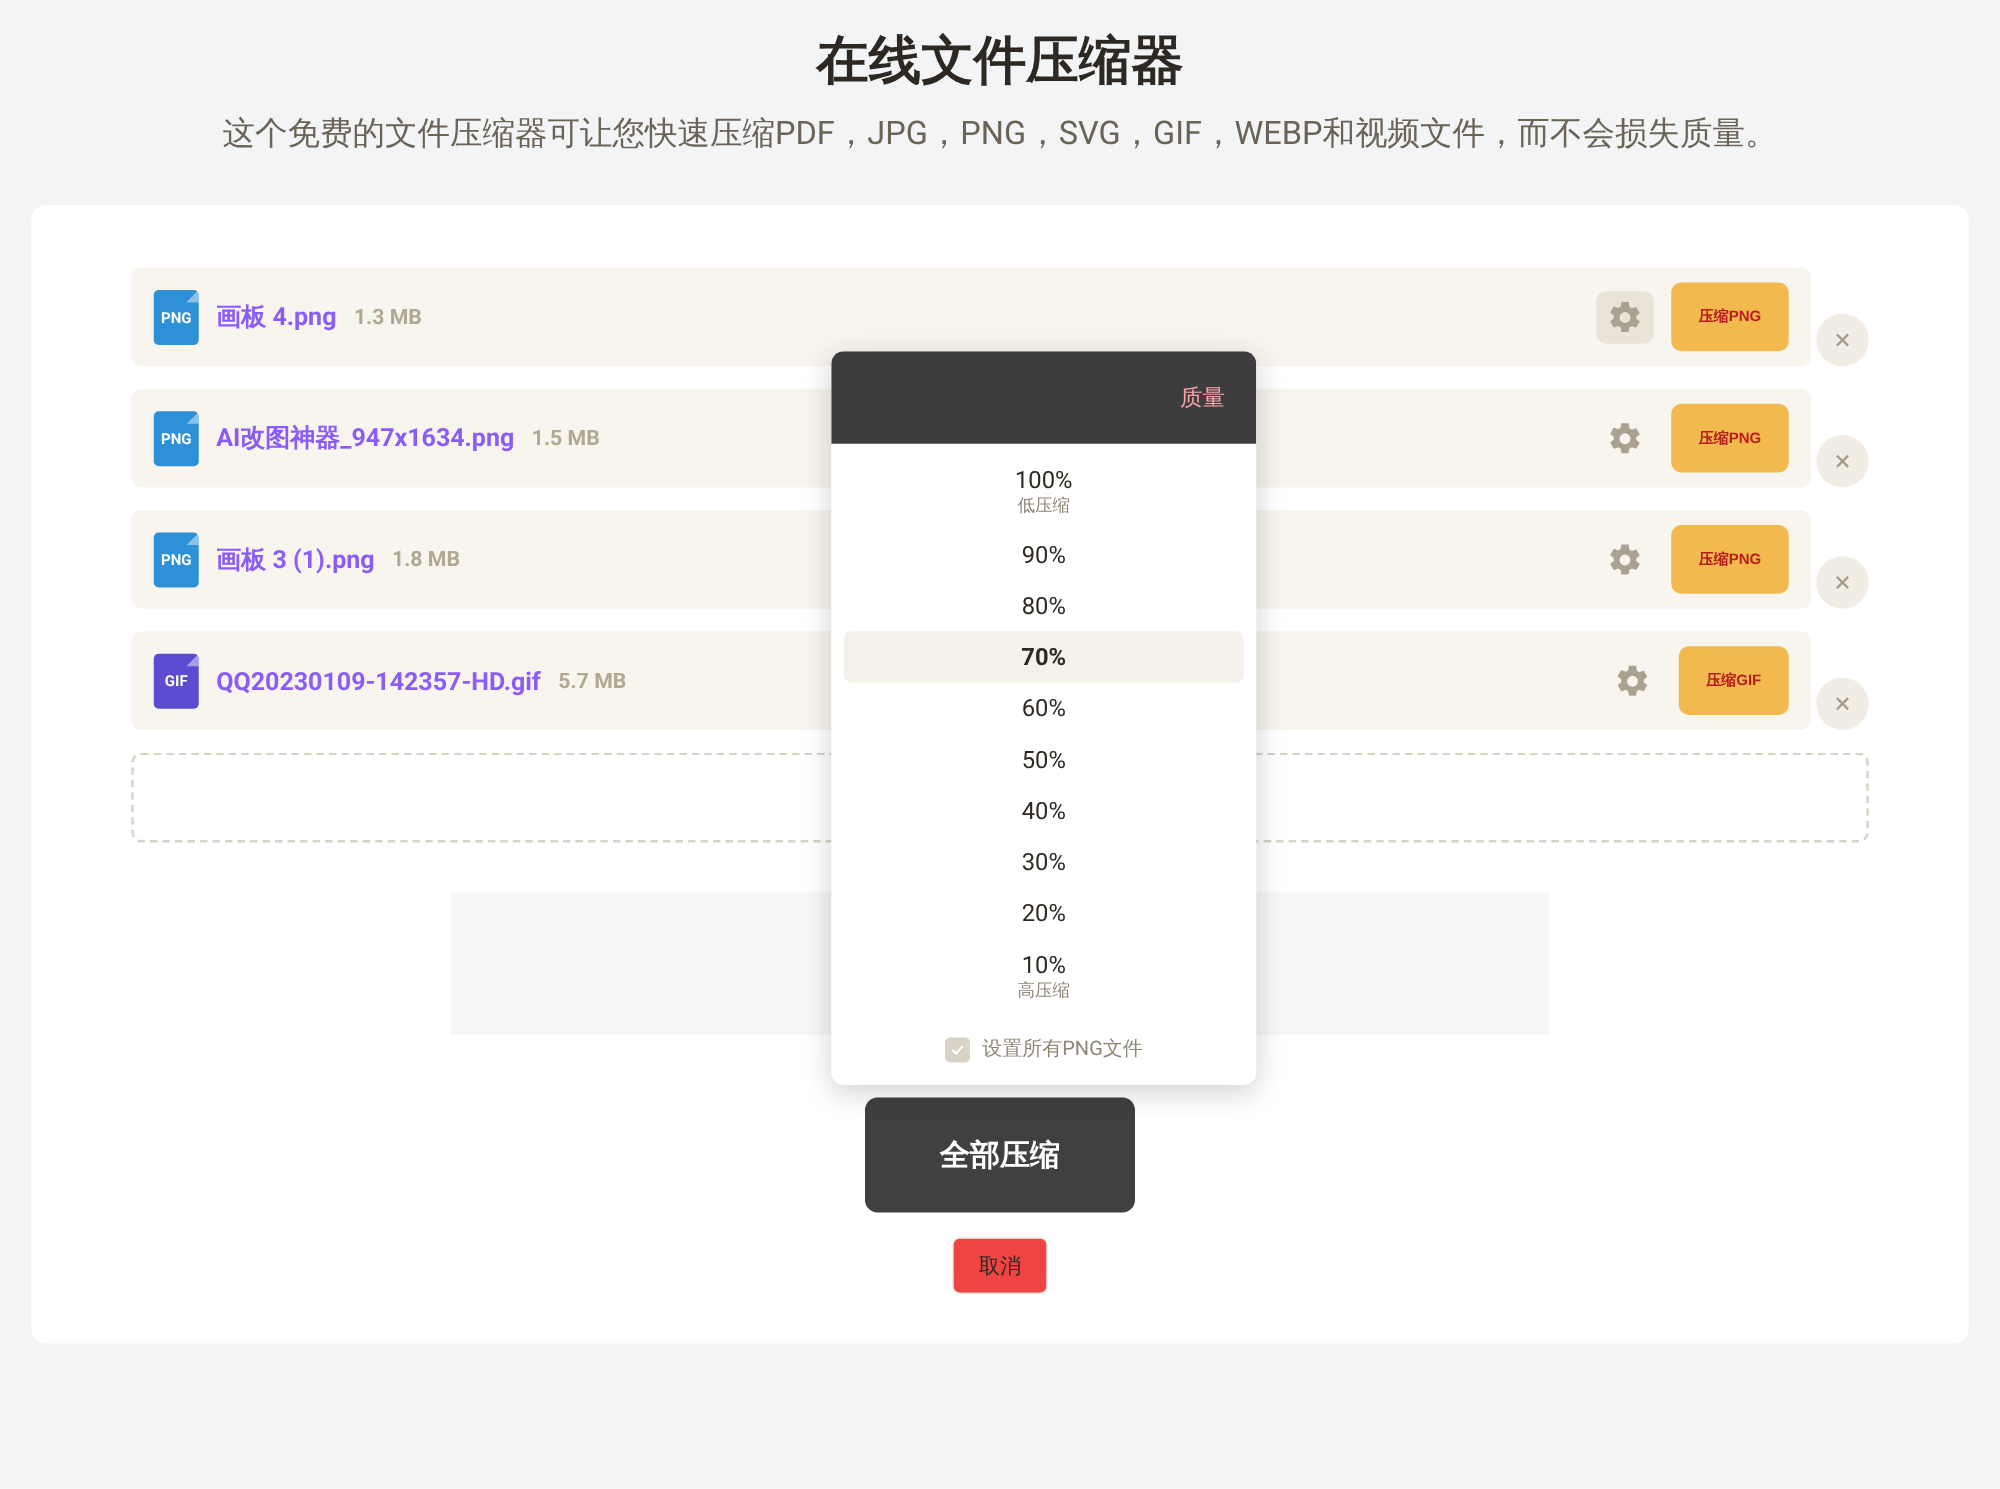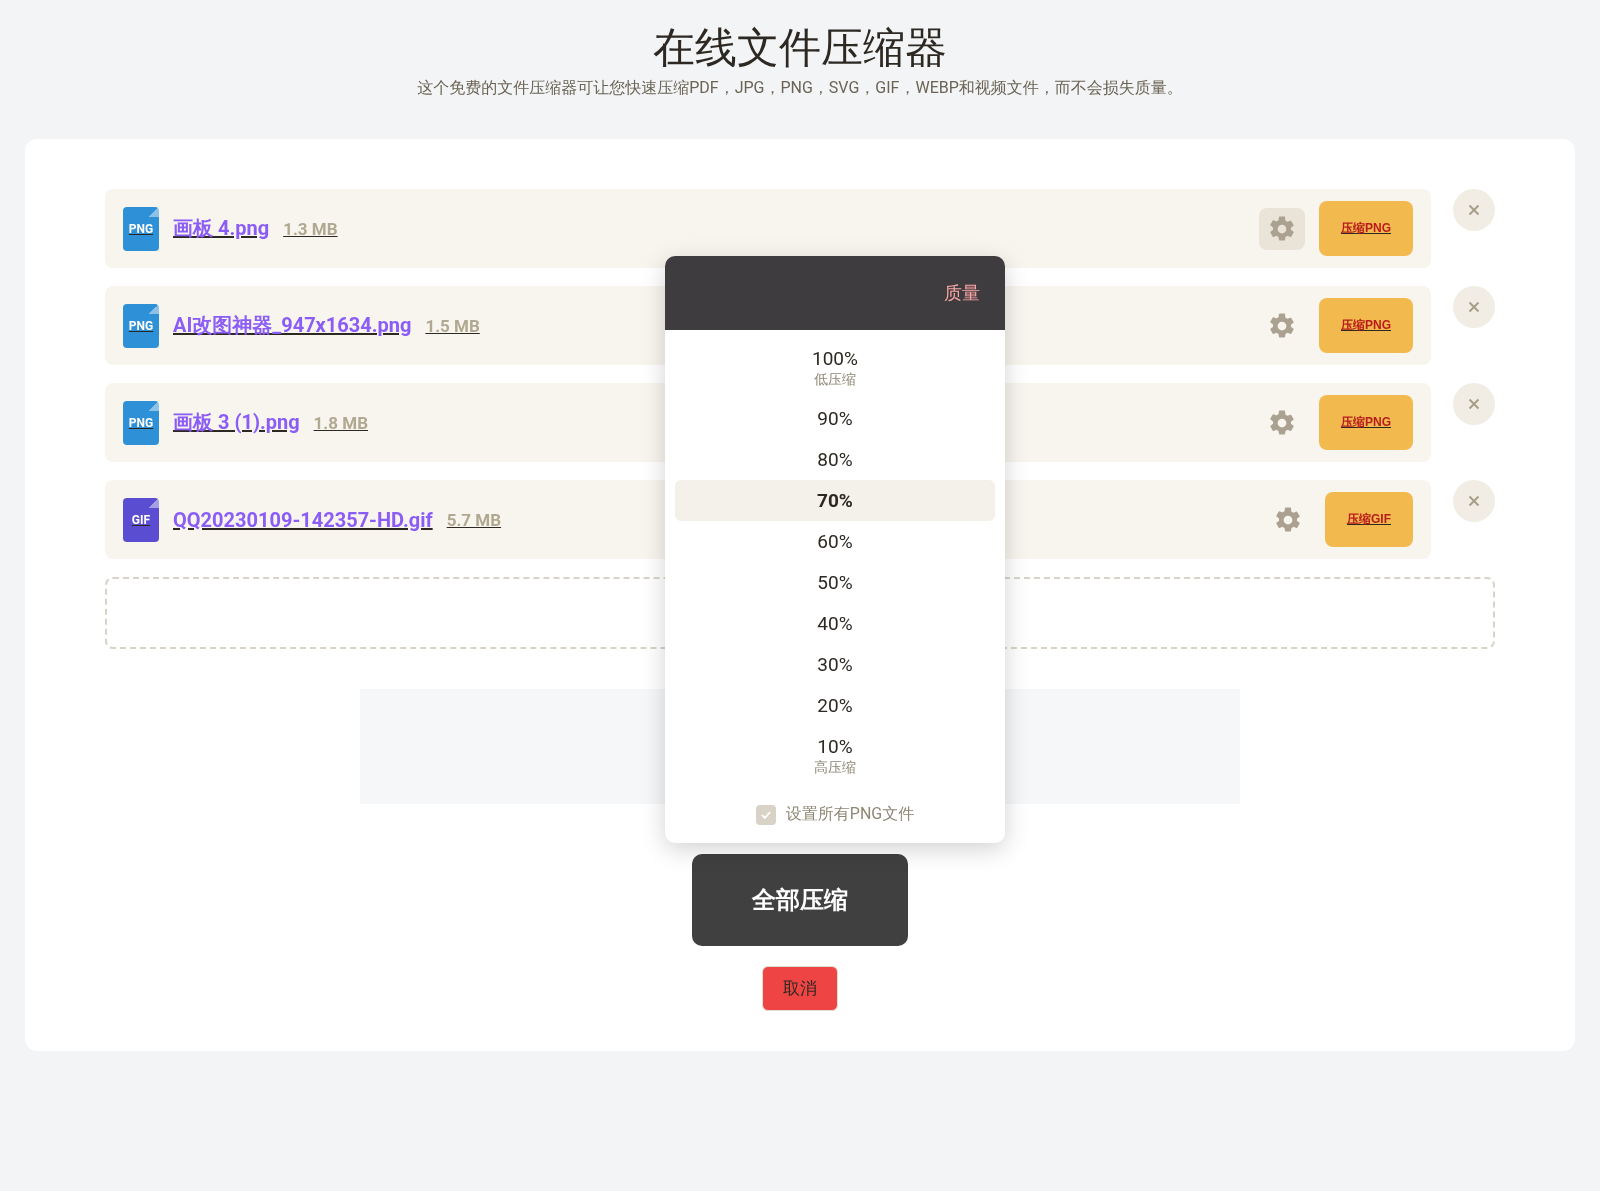--- a/index.html
+++ b/index.html
@@ -5,42 +5,41 @@
 * { margin: 0; padding: 0; box-sizing: border-box; }
 body {
   font-family: -apple-system, BlinkMacSystemFont, "Segoe UI", Roboto, "Helvetica Neue", Arial, sans-serif;
   background: #f3f4f6;
   color: #2d2822;
   padding-top: 20px;
 }
 .page-title {
   text-align: center;
   font-size: 42px;
-  font-weight: 400;
-  margin-bottom: 2px;
+  font-weight: 700;
+  margin-bottom: 13px;
 }
 .page-subtitle {
   text-align: center;
-  font-size: 16px;
+  font-size: 26px;
   color: #6b6456;
   margin-bottom: 40px;
 }
 .panel {
   background: #fff;
   border-radius: 12px;
   margin: 0 25px;
   padding: 50px 80px 40px;
   position: relative;
 }
 .file-row {
   display: flex;
-  align-items: flex-start;
-  gap: 22px;
+  align-items: flex-end;
+  gap: 4px;
   margin-bottom: 18px;
-  text-decoration: underline;
 }
 .file-card {
   flex: 1;
   background: #f8f5ef;
   border-radius: 8px;
   padding: 12px 18px;
   display: flex;
   align-items: center;
   gap: 14px;
 }

